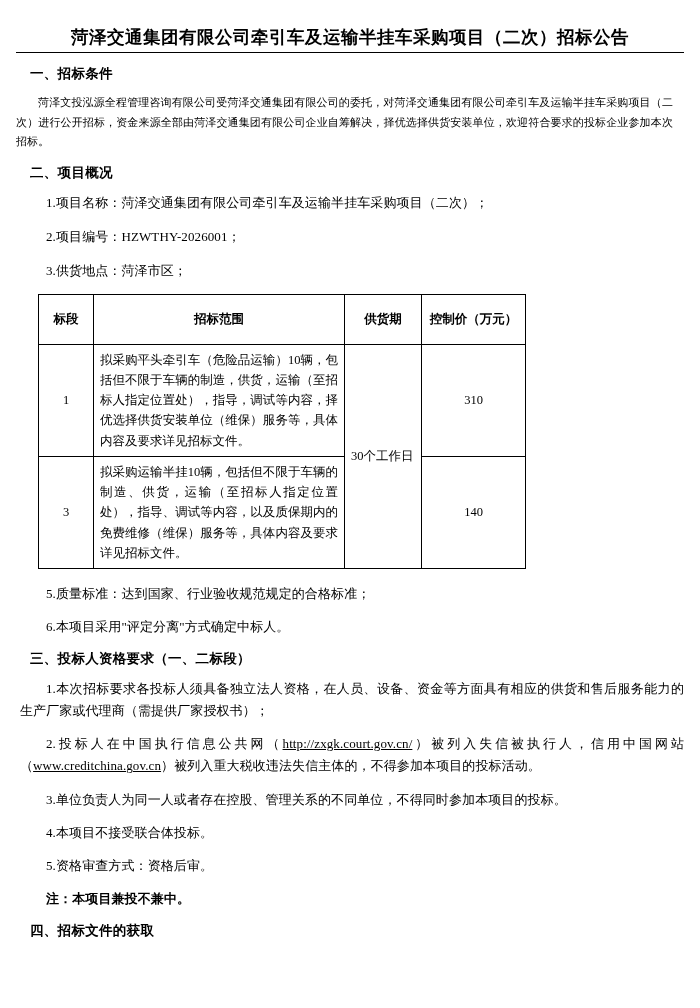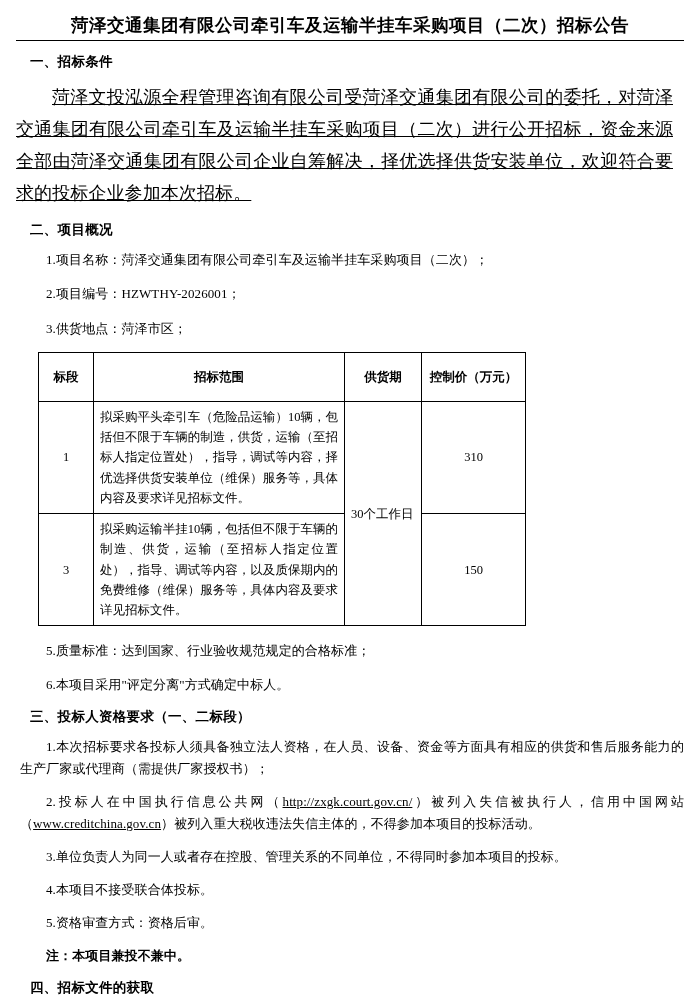--- a/index.html
+++ b/index.html
@@ -11,21 +11,21 @@
     width: 700px;
     height: 1008px;
     font-family: "Liberation Serif", "DejaVu Serif", serif;
     color: #000000;
     overflow: hidden;
   }
   .page {
     width: 700px;
     height: 1008px;
     box-sizing: border-box;
-    padding: 8px 16px 0 16px;
+    padding: 20px 16px 0 16px;
     position: relative;
   }
   .doc-title {
     font-family: "Liberation Sans", "DejaVu Sans", sans-serif;
     font-weight: bold;
     font-size: 17.5px;
     text-align: center;
     letter-spacing: 0.5px;
     line-height: 1.5;
     margin: 4px 0 2px 0;
@@ -36,27 +36,26 @@
     margin: 2px 0 10px 0;
   }
   .section-head {
     font-family: "Liberation Sans", "DejaVu Sans", sans-serif;
     font-weight: bold;
     font-size: 13.5px;
     margin: 12px 0 10px 14px;
     letter-spacing: 0.3px;
   }
   p.para {
-    font-size: 18px;
+    font-size: 11px;
     line-height: 1.78;
     margin: 0 11px 10px 0;
     text-indent: 2em;
     text-align: justify;
     letter-spacing: 0.1px;
-    text-decoration: underline;
   }
   p.item {
     font-size: 13px;
     line-height: 1.7;
     margin: 0 0 12px 4px;
     text-indent: 2em;
     text-align: justify;
     letter-spacing: 0.1px;
   }
   p.tight {
@@ -127,21 +126,21 @@
     <tbody>
       <tr>
         <td class="c-lot">1</td>
         <td class="c-scope">拟采购平头牵引车（危险品运输）10辆，包括但不限于车辆的制造，供货，运输（至招标人指定位置处），指导，调试等内容，择优选择供货安装单位（维保）服务等，具体内容及要求详见招标文件。</td>
         <td class="c-period" rowspan="2">30个工作日</td>
         <td class="c-price">310</td>
       </tr>
       <tr>
         <td class="c-lot">3</td>
         <td class="c-scope">拟采购运输半挂10辆，包括但不限于车辆的制造、供货，运输（至招标人指定位置处），指导、调试等内容，以及质保期内的免费维修（维保）服务等，具体内容及要求详见招标文件。</td>
-        <td class="c-price">150</td>
+        <td class="c-price">140</td>
       </tr>
     </tbody>
   </table>
 
   <p class="item tight">5.质量标准：达到国家、行业验收规范规定的合格标准；</p>
   <p class="item tight">6.本项目采用"评定分离"方式确定中标人。</p>
 
   <div class="section-head">三、投标人资格要求（一、二标段）</div>
   <p class="item tight">1.本次招标要求各投标人须具备独立法人资格，在人员、设备、资金等方面具有相应的供货和售后服务能力的生产厂家或代理商（需提供厂家授权书）；</p>
   <p class="item tight"><span>2.投标人在中国执行信息公共网（</span><span class="underline">http://zxgk.court.gov.cn/</span><span>）被列入失信被执行人，信用中国网站（</span><span class="underline">www.creditchina.gov.cn</span><span>）被列入重大税收违法失信主体的，不得参加本项目的投标活动。</span></p>

